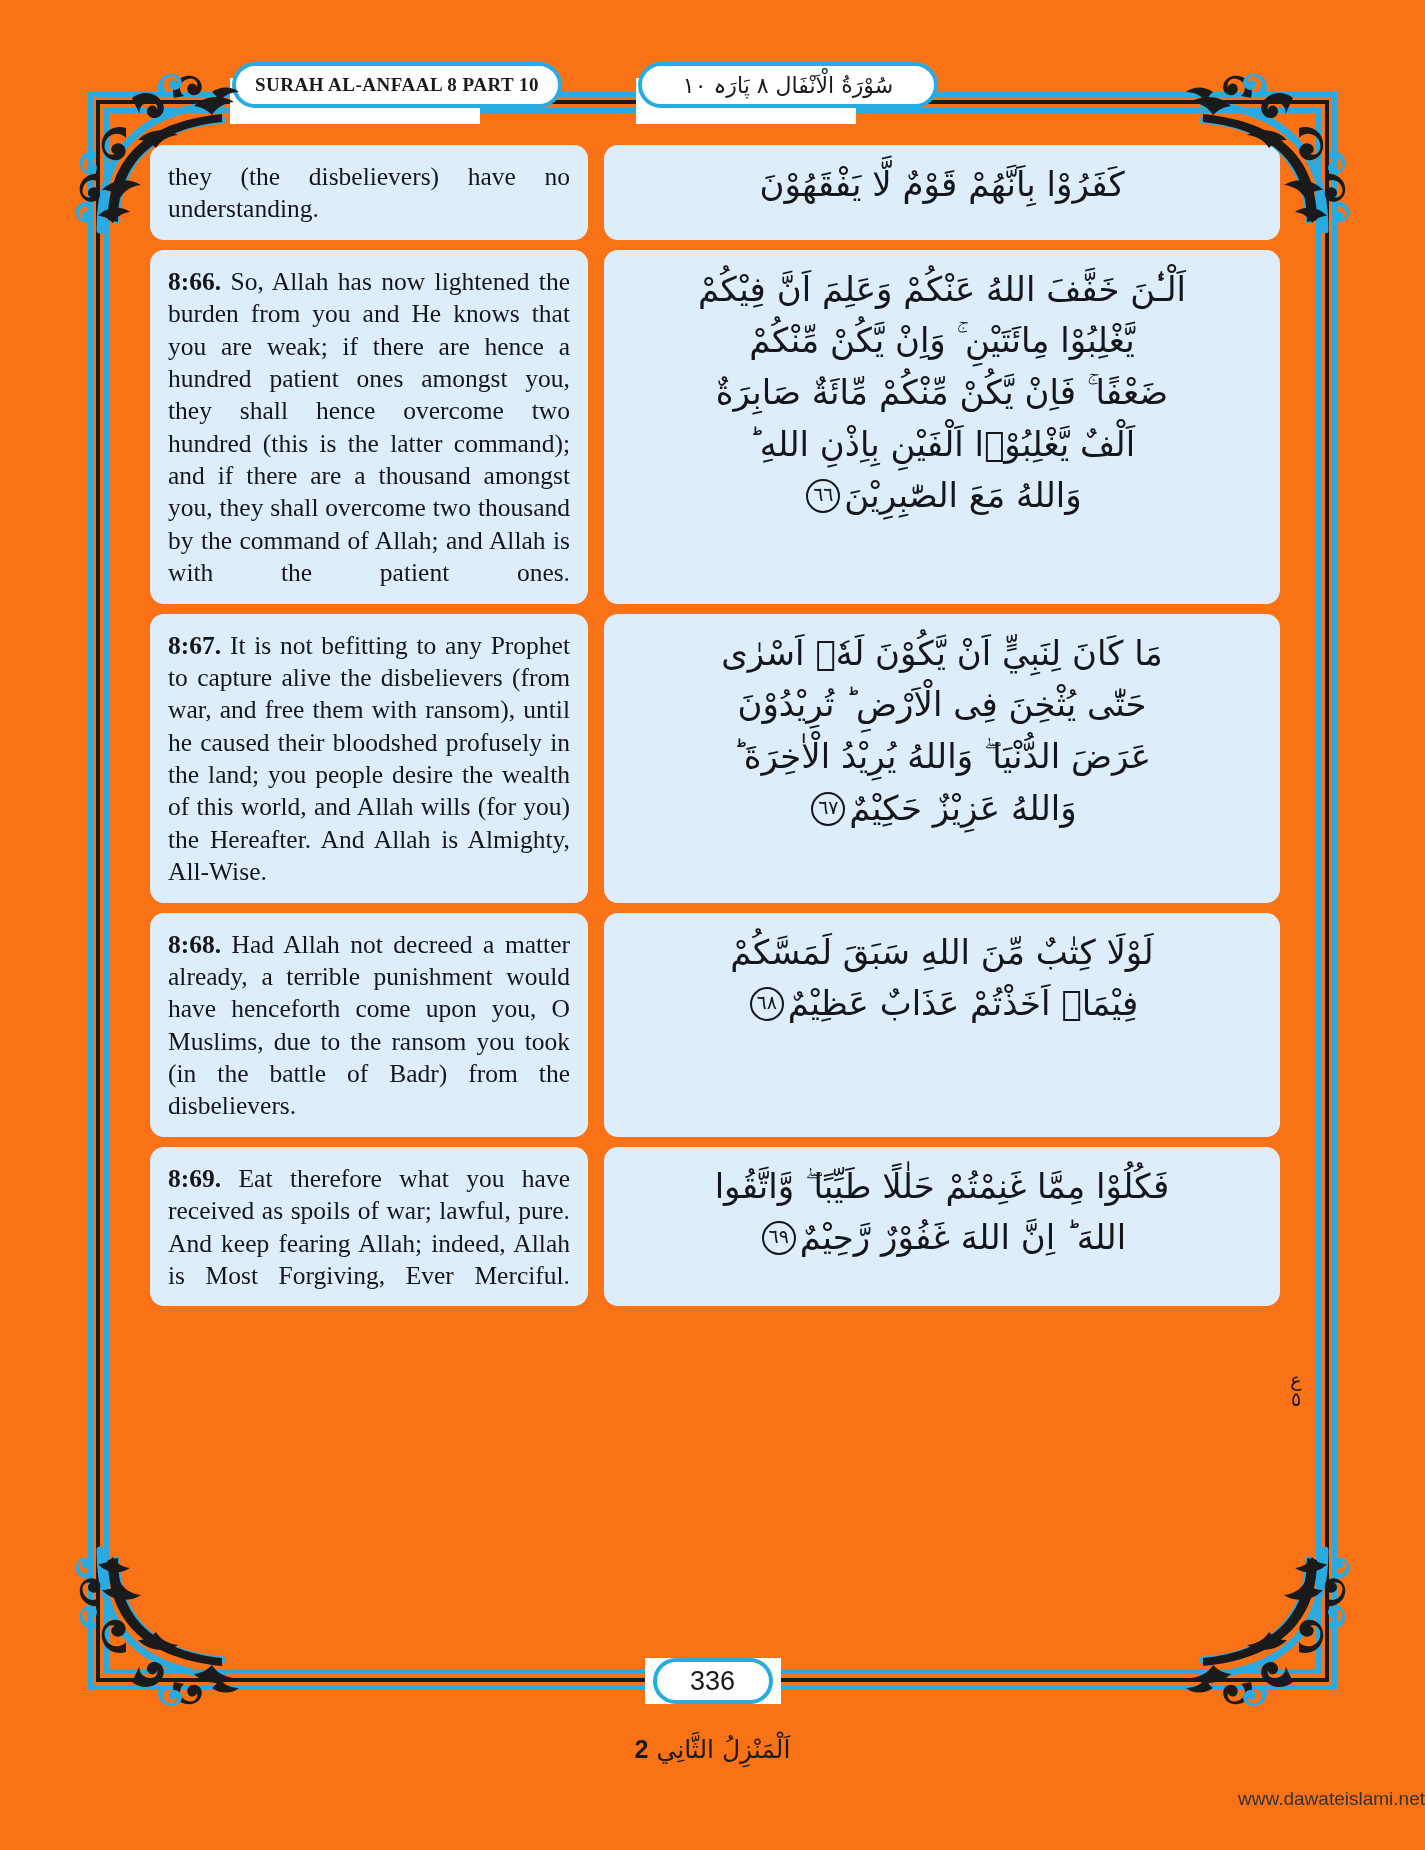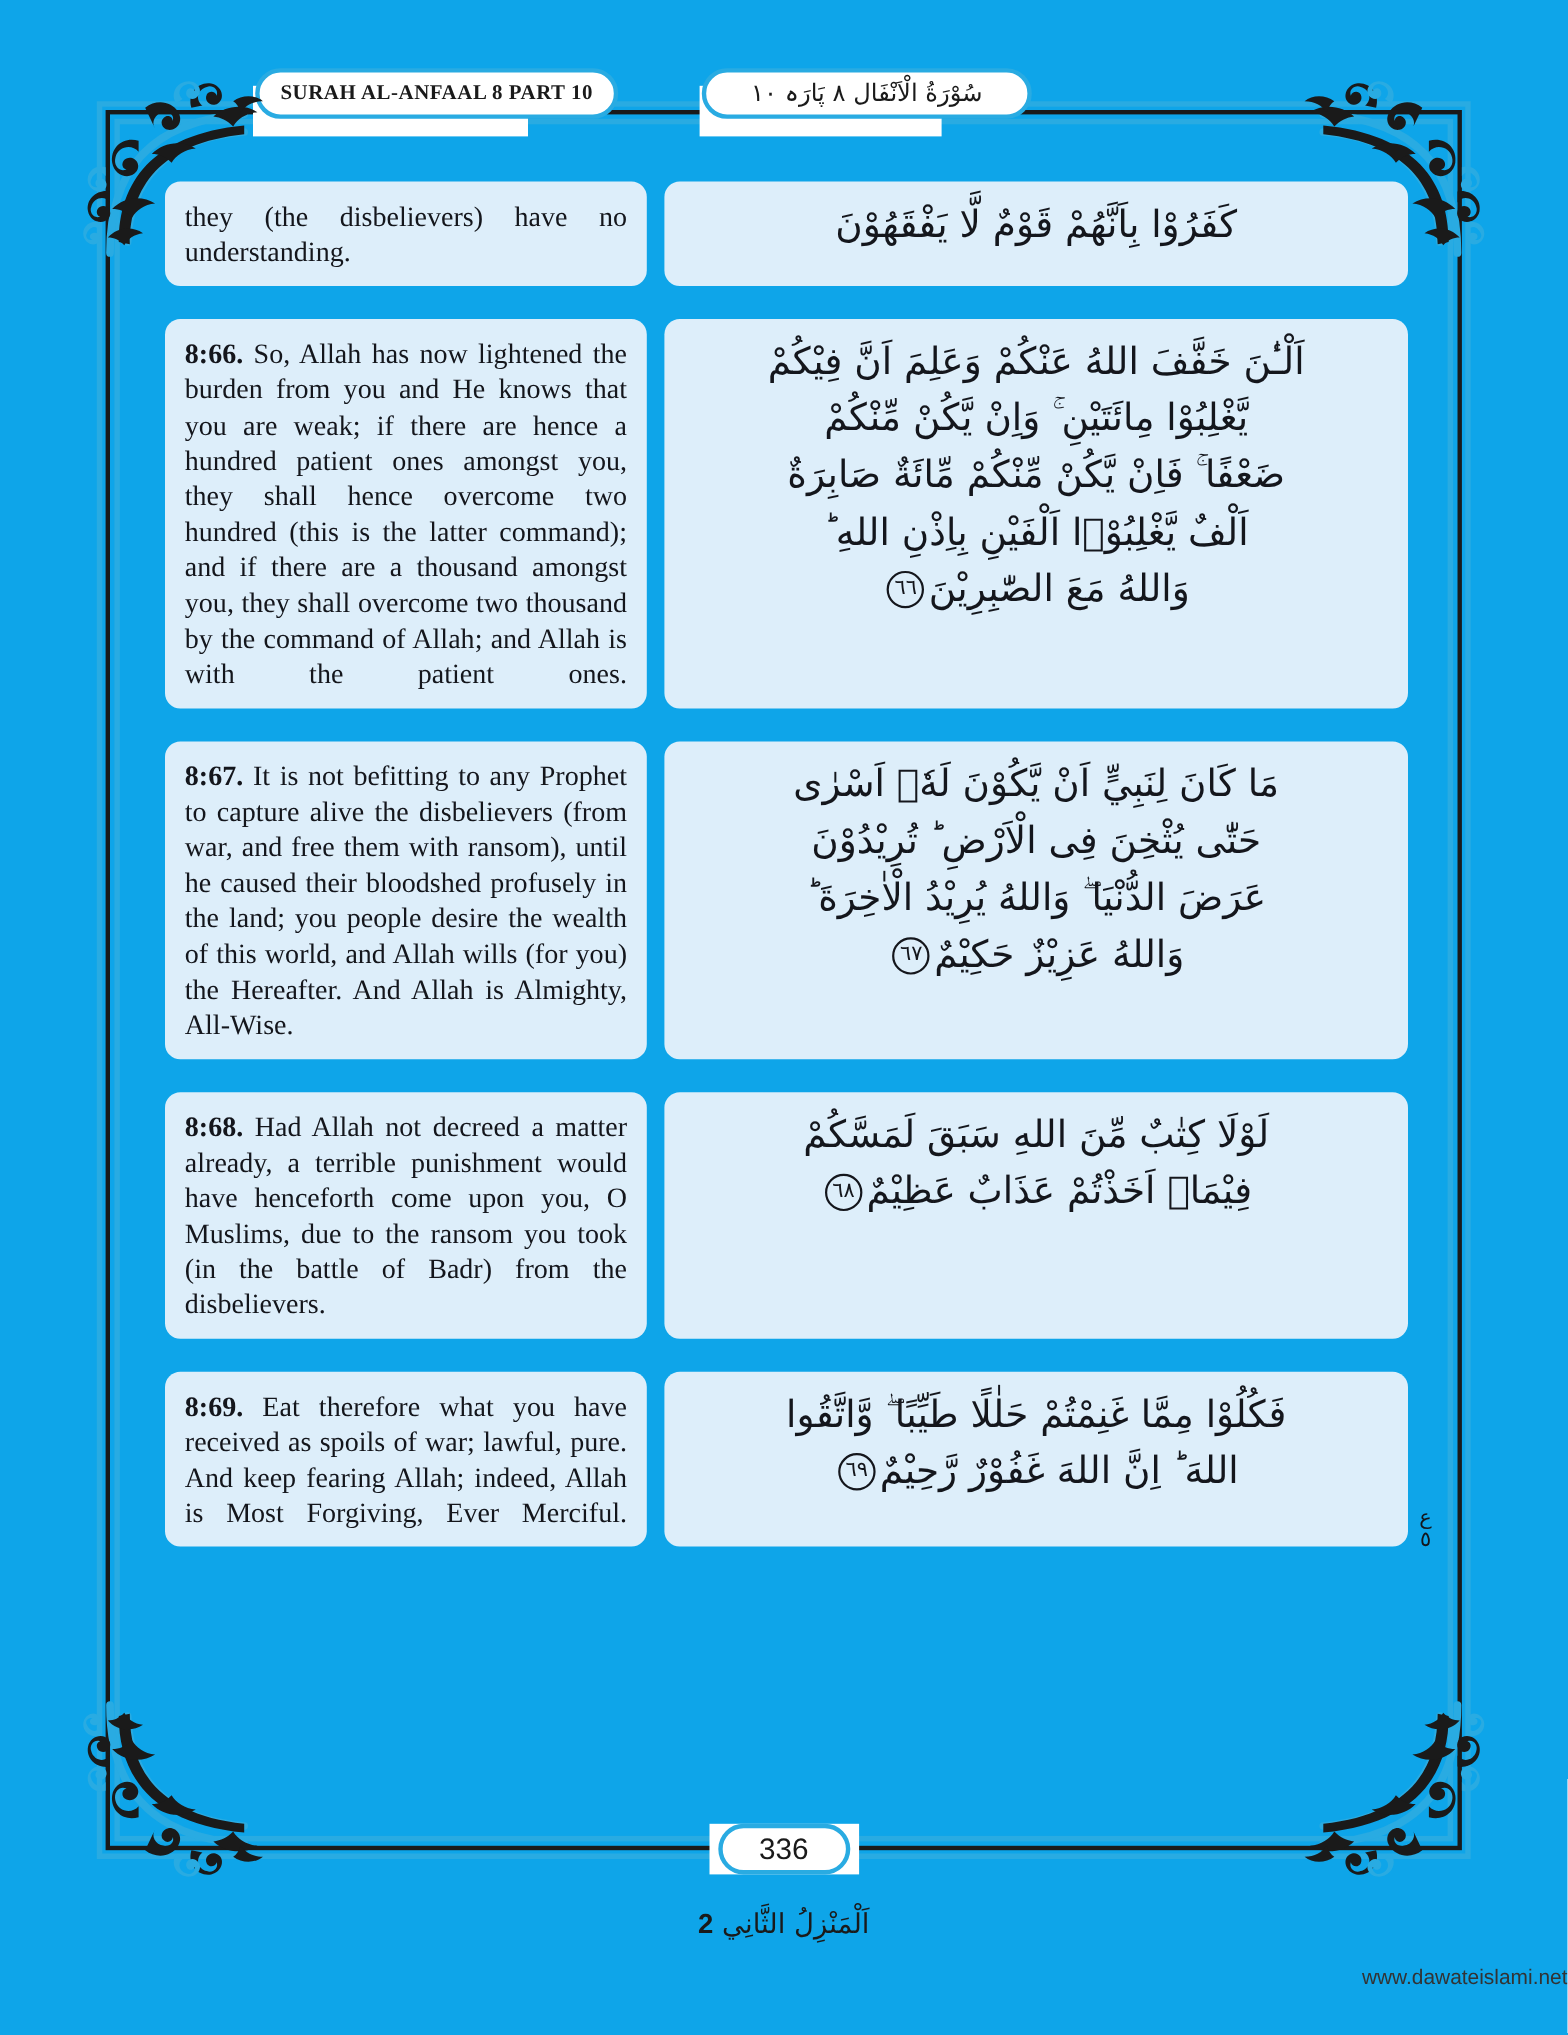--- a/index.html
+++ b/index.html
@@ -4,21 +4,21 @@
 <style>
   html, body {
     margin: 0;
     padding: 0;
     background: #ffffff;
   }
   .page {
     position: relative;
     width: 1425px;
     height: 1850px;
-    background: #0ea5e9;
+    background: #f97316;
     overflow: hidden;
     font-family: "Liberation Serif", serif;
   }
 
   
   .frame-outer {
     position: absolute;
     left: 88px;
     top: 92px;
     right: 88px;
@@ -184,21 +184,20 @@
     bottom: 200px;
     display: flex;
     flex-direction: column;
     gap: 10px;
     z-index: 3;
   }
   .verse-row {
     display: flex;
     gap: 16px;
     flex: 0 0 auto;
-    margin-top: 20px;
   }
   .cell {
     background: #DDEEFA;
     border-radius: 14px;
     box-sizing: border-box;
   }
   .cell.en {
     width: 438px;
     padding: 16px 18px 14px 18px;
     text-align: justify;

